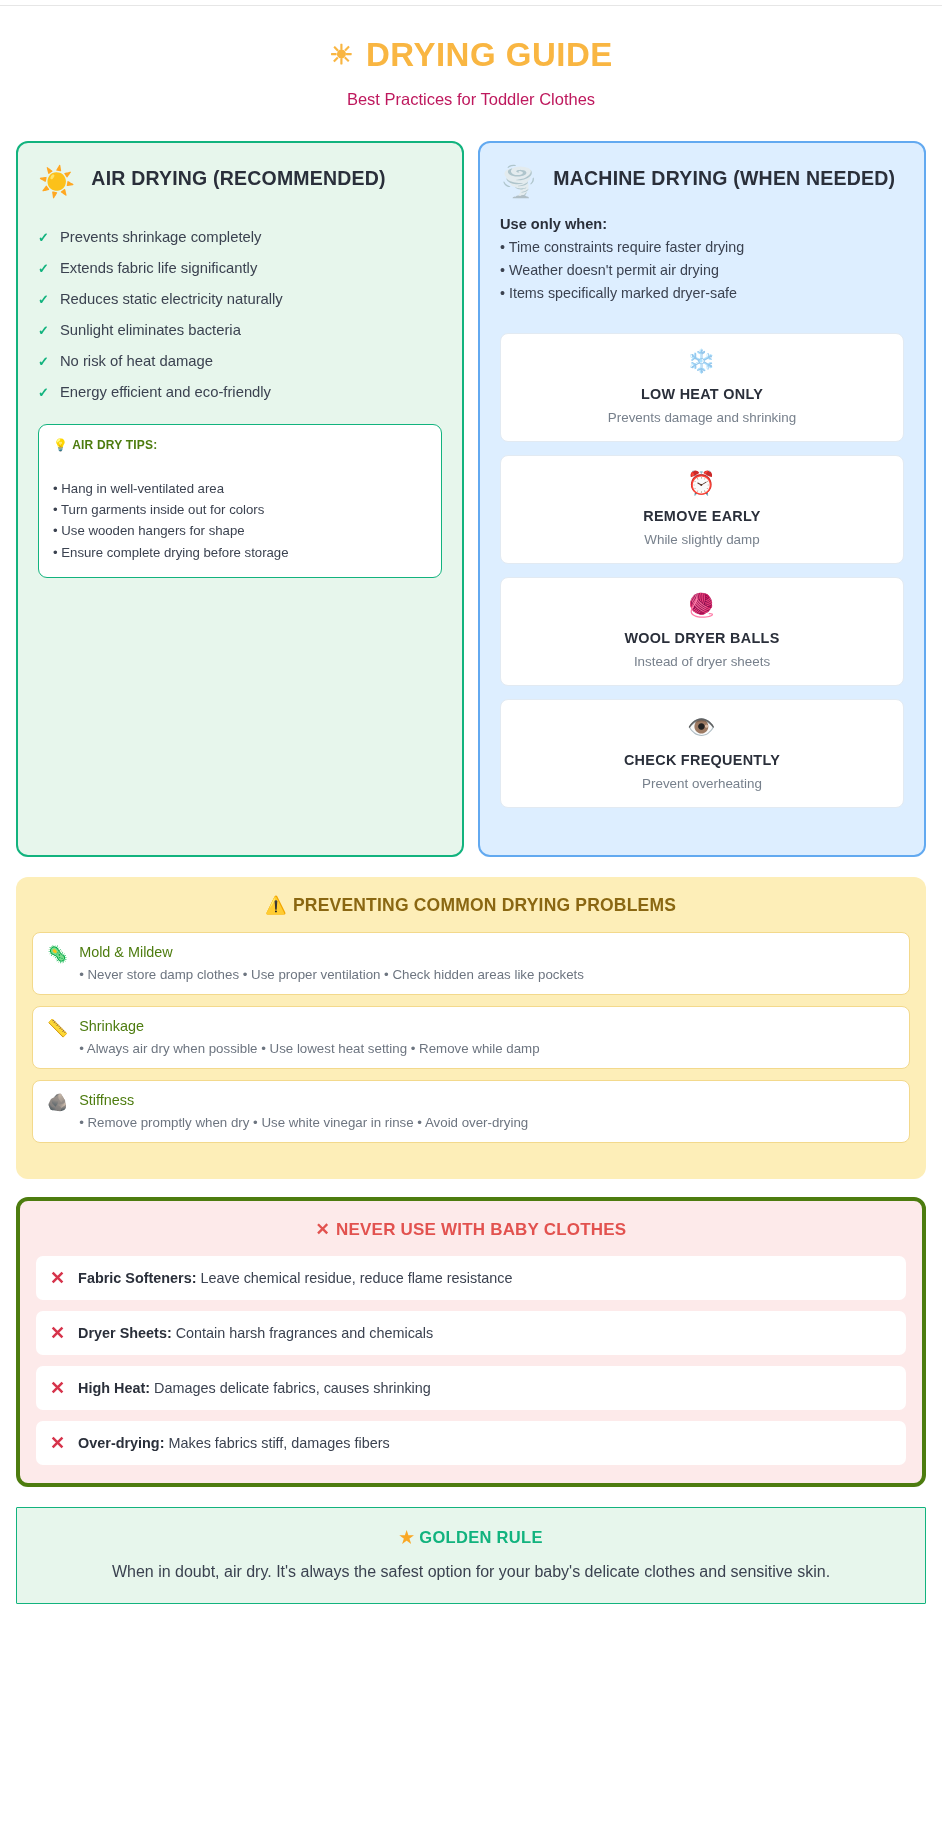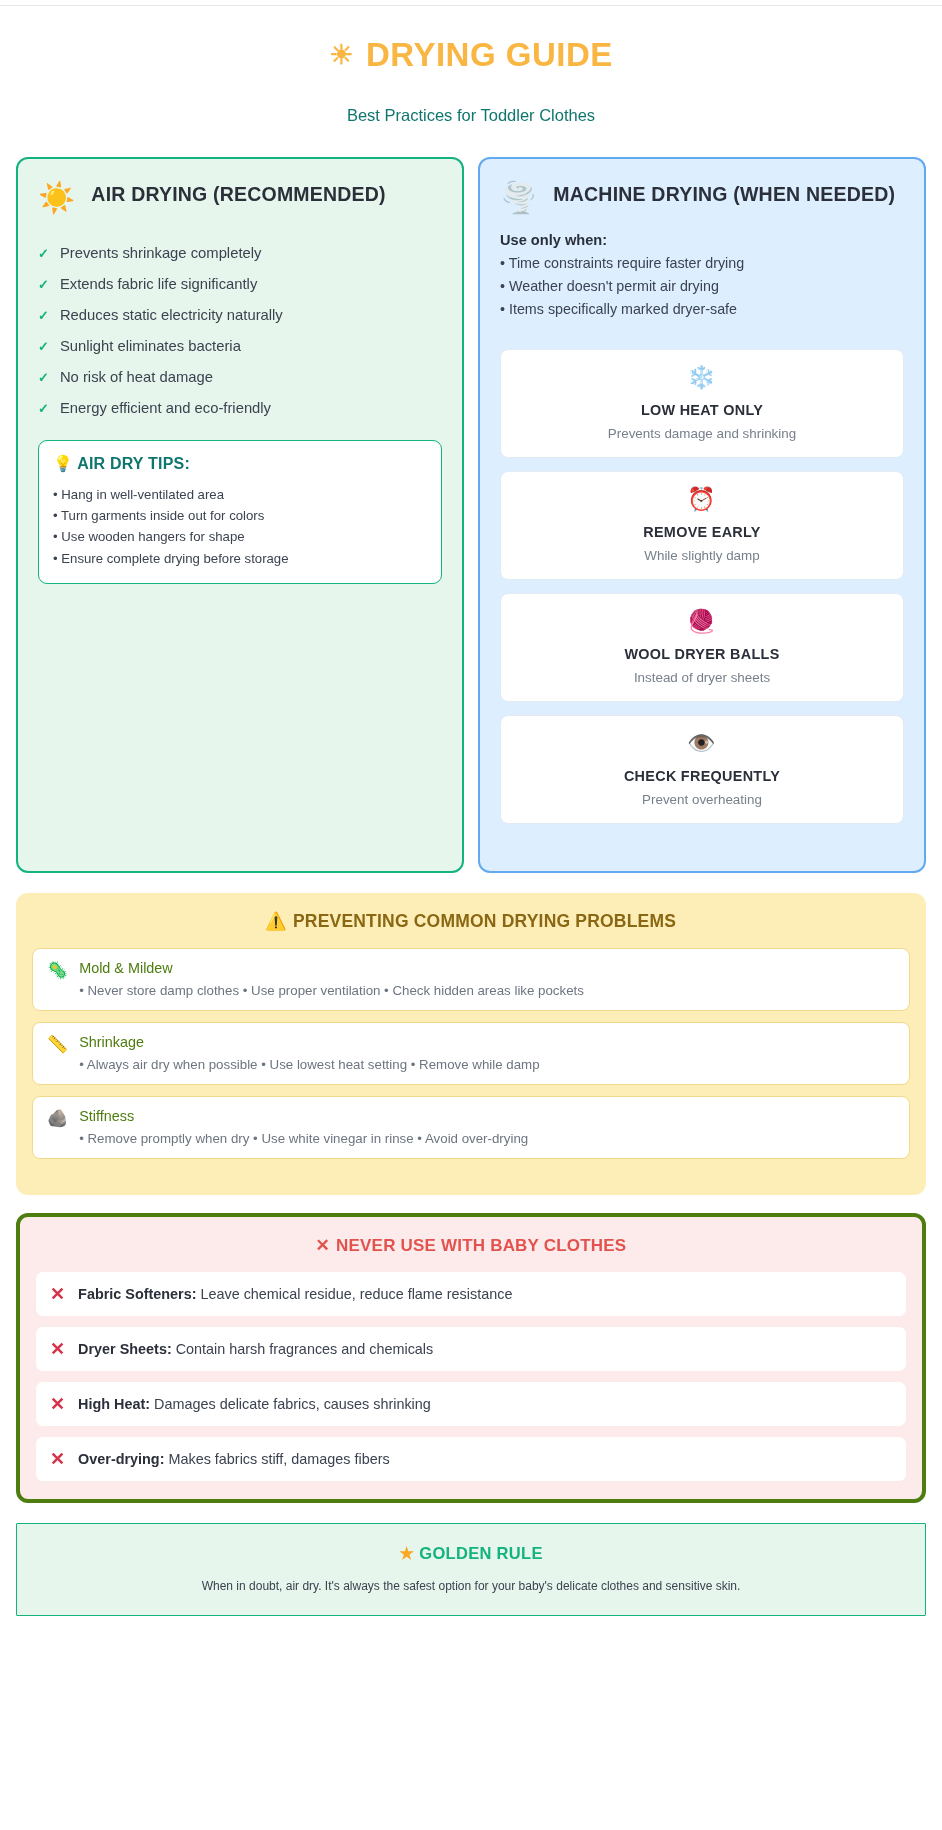--- a/index.html
+++ b/index.html
@@ -31,23 +31,23 @@
     font-size: 33px;
     font-weight: 700;
     color: #f9b642;
     letter-spacing: 0.5px;
     display: inline-flex;
     align-items: center;
     gap: 12px;
   }
   .title .sun-glyph { font-size: 27px; line-height: 1; }
   .subtitle {
-    margin-top: 32px;
+    margin-top: 16px;
     font-size: 16.5px;
-    color: #0f766e;
+    color: #be185d;
     font-weight: 400;
   }
 
   
   .columns {
     display: flex;
     gap: 14px;
     margin-top: 26px;
     align-items: stretch;
   }
@@ -98,24 +98,24 @@
   .benefits .tick { color: #12b37e; font-size: 13px; font-weight: 700; }
 
   .tips {
     margin-top: 16px;
     background: #ffffff;
     border: 1px solid #12b37e;
     border-radius: 9px;
     padding: 13px 14px 14px 14px;
   }
   .tips-title {
-    color: #0f766e;
-    font-weight: 700;
-    font-size: 16px;
-    margin-bottom: 11px;
+    color: #4d7c0f;
+    font-weight: 700;
+    font-size: 12px;
+    margin-bottom: 26px;
     letter-spacing: 0.2px;
   }
   .tips-title .bulb { margin-right: 4px; }
   .tips-list { list-style: none; }
   .tips-list li {
     font-size: 13.2px;
     color: #3b4250;
     line-height: 1.62;
   }
 
@@ -236,21 +236,21 @@
   }
   .golden-title {
     font-size: 16.5px;
     font-weight: 700;
     color: #12b37e;
     letter-spacing: 0.3px;
   }
   .golden-title .star { margin-right: 5px; color: #f9a825; }
   .golden-text {
     margin-top: 16px;
-    font-size: 12px;
+    font-size: 16px;
     color: #3b4250;
   }
 </style>
 </head>
 <body>
 
 <div class="page">
 
   <div class="topbar"></div>
 

